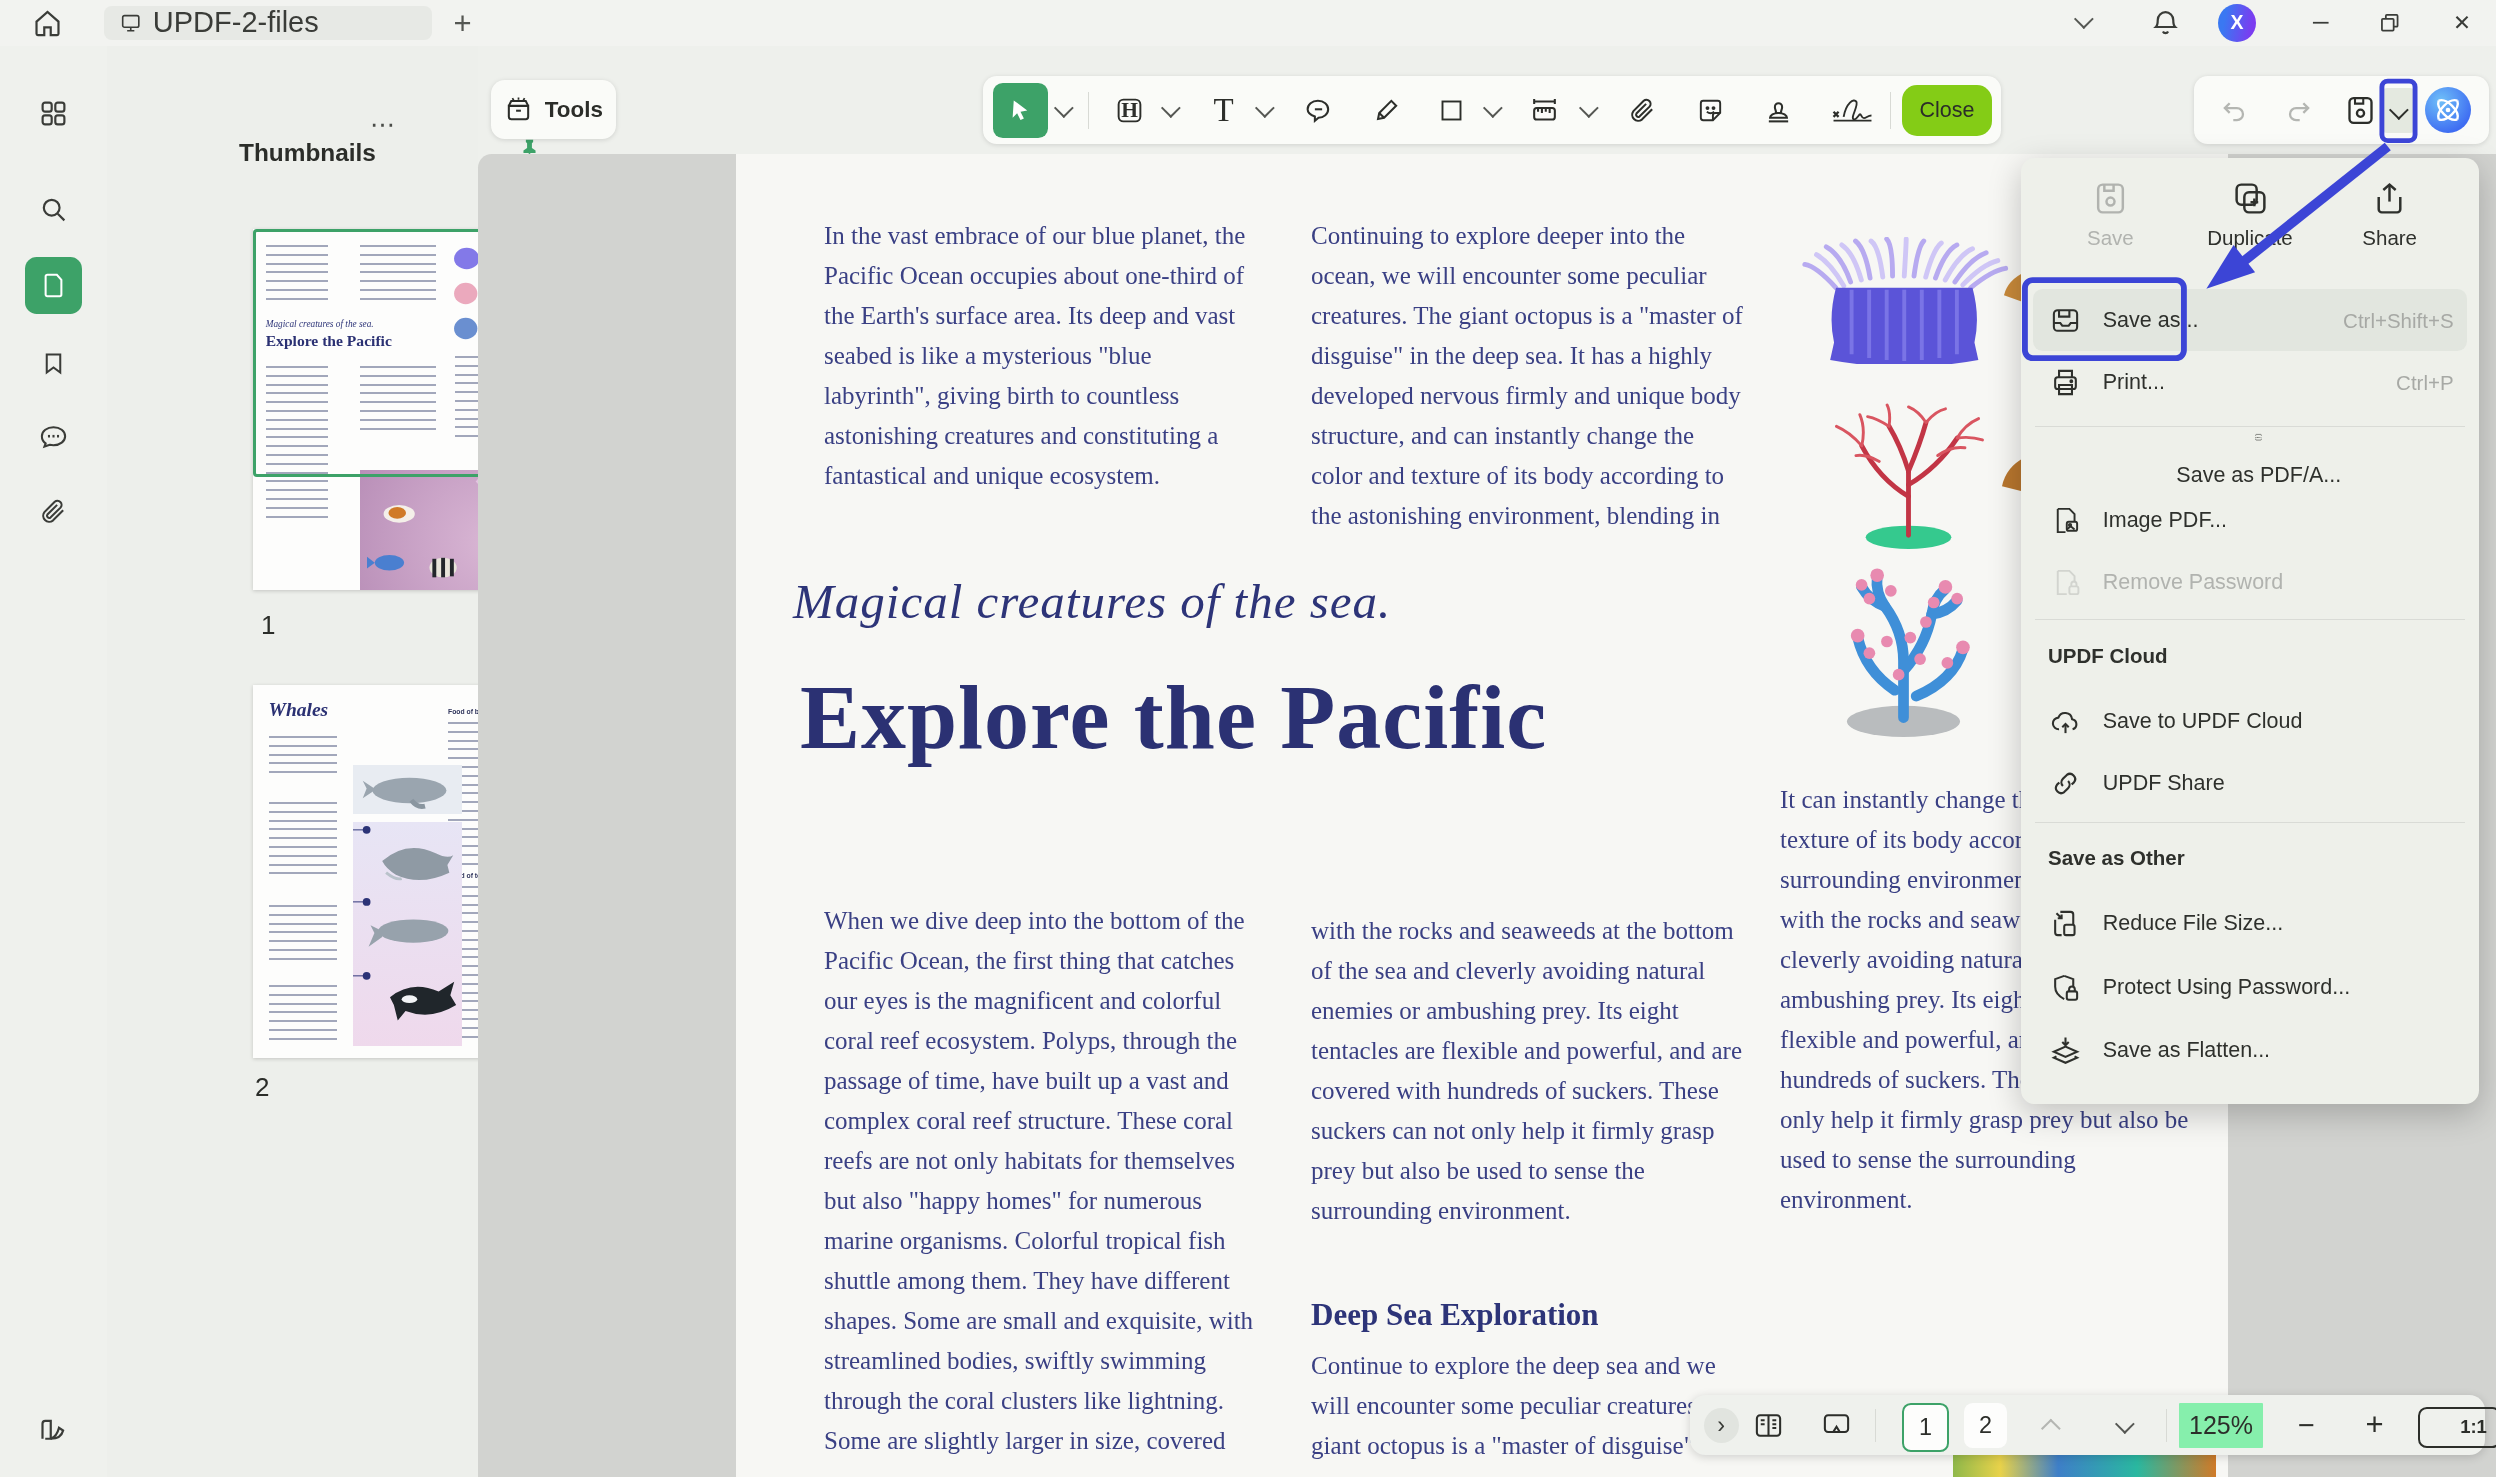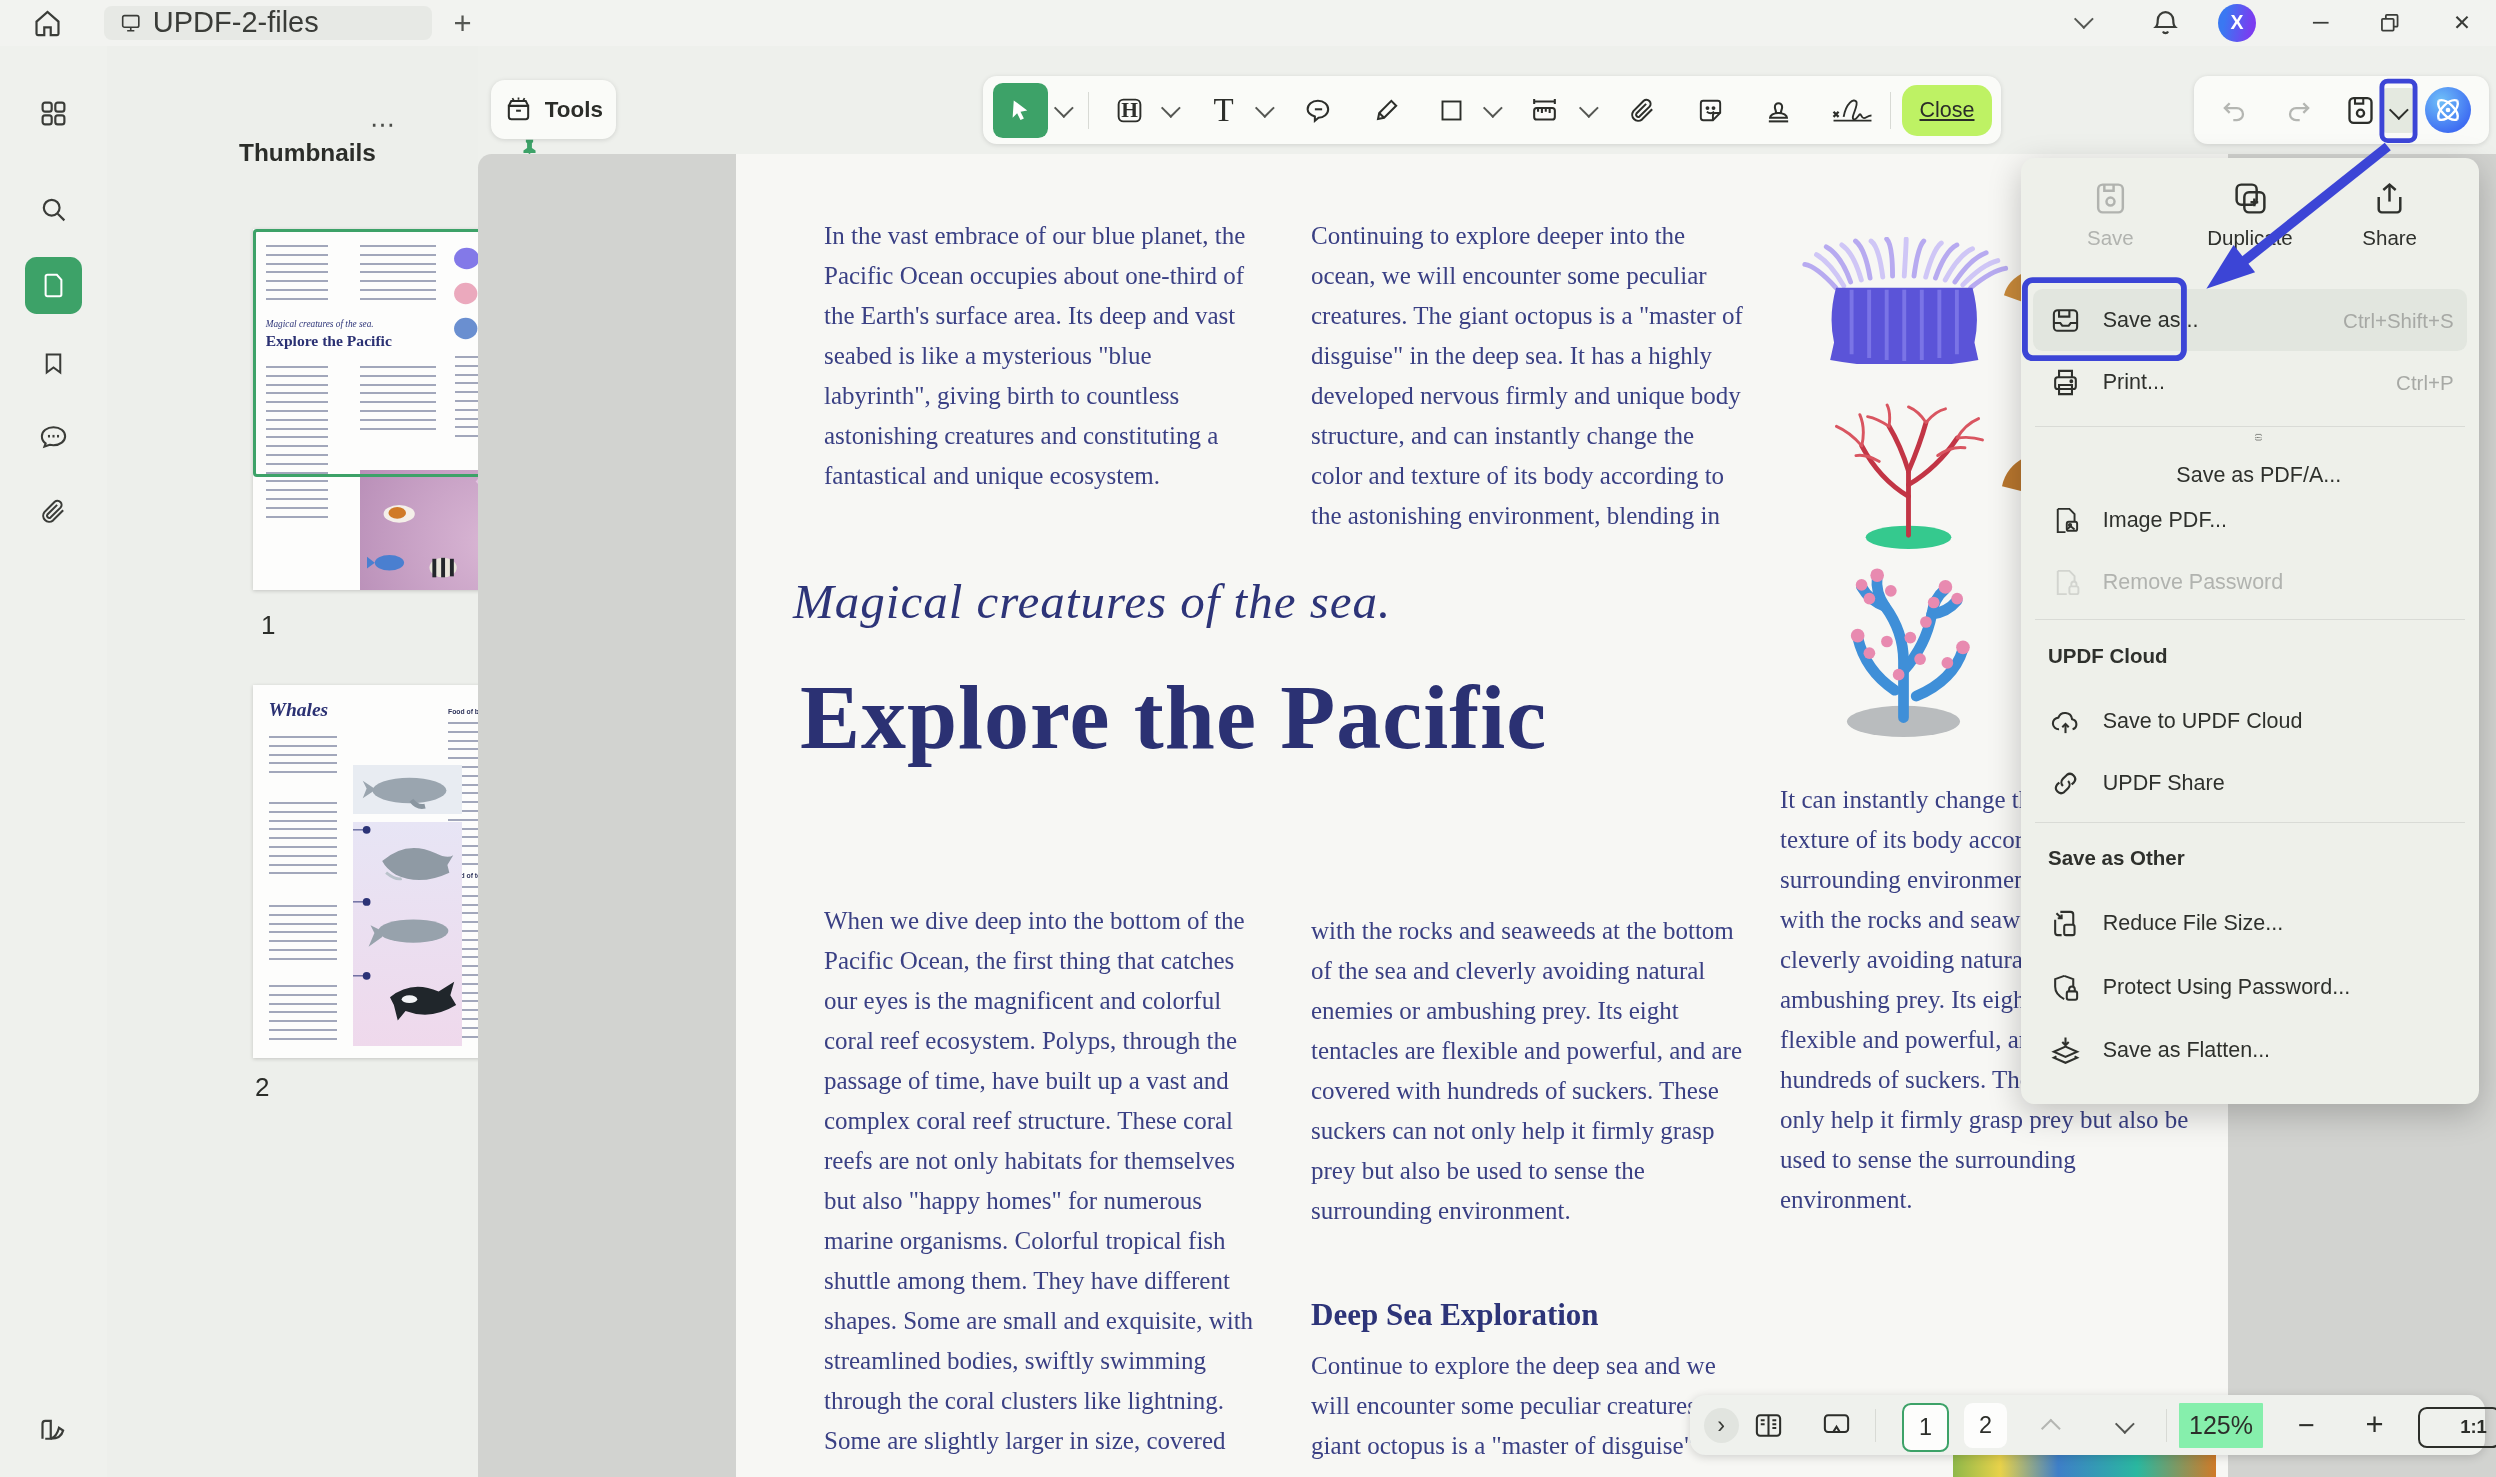--- a/index.html
+++ b/index.html
@@ -32,22 +32,22 @@
   .toolcard{background:#fafbf8;border-radius:13.7px;box-shadow:0 1px 4.9px rgba(0,0,0,.13);}
   #tools-btn{left:491px;top:80px;width:125px;height:59px;display:flex;align-items:center;gap:11.7px;
              justify-content:center;font-size:22.4px;font-weight:bold;color:#2b2d29;}
   #main-toolbar{left:983px;top:76px;width:1018px;height:68px;}
   .tool{position:absolute;top:6.8px;width:55px;height:55px;display:flex;align-items:center;justify-content:center;
         border-radius:9.8px;color:#2c2e2a;}
   .tool.green{background:#3da268;color:#fff;}
   .chev{width:11.7px;height:11.7px;border-right:2.4px solid #555753;border-bottom:2.4px solid #555753;
         transform:rotate(45deg);display:inline-block;}
   .tdiv{position:absolute;top:15.6px;width:1px;height:37px;background:#d8dad5;}
-  #close-btn{left:919px;top:8.8px;width:90px;height:51px;background:#bef264;border-radius:15px;
-             display:flex;align-items:center;justify-content:center;font-size:21.5px;color:#2b2d29;text-decoration:underline;}
+  #close-btn{left:919px;top:8.8px;width:90px;height:51px;background:#84cc16;border-radius:15px;
+             display:flex;align-items:center;justify-content:center;font-size:21.5px;color:#2b2d29;}
   #right-toolbar{left:2194px;top:76px;width:295px;height:68px;}
   .rt{position:absolute;top:11.7px;width:45px;height:45px;display:flex;align-items:center;justify-content:center;}
   #ai-btn{left:231px;top:10.7px;width:46px;height:46px;border-radius:50%;
           background:radial-gradient(circle at 35% 30%,#6fc0f8,#3e6cf2 75%);}
   
   #docbg{left:478px;top:154px;width:2019px;height:1323px;background:#d2d3d0;border-radius:13.7px 0 0 0;}
   #page{left:736px;top:154px;width:1492px;height:1323px;background:#f7f7f4;}
   .serif{font-family:"Liberation Serif","DejaVu Serif",serif;color:#3a4084;}
   .doclines div{white-space:nowrap;font-size:25px;line-height:40px;}
   #headline-script{left:57px;top:419px;font-size:49px;font-style:italic;color:#2d3478;letter-spacing:1px;}

